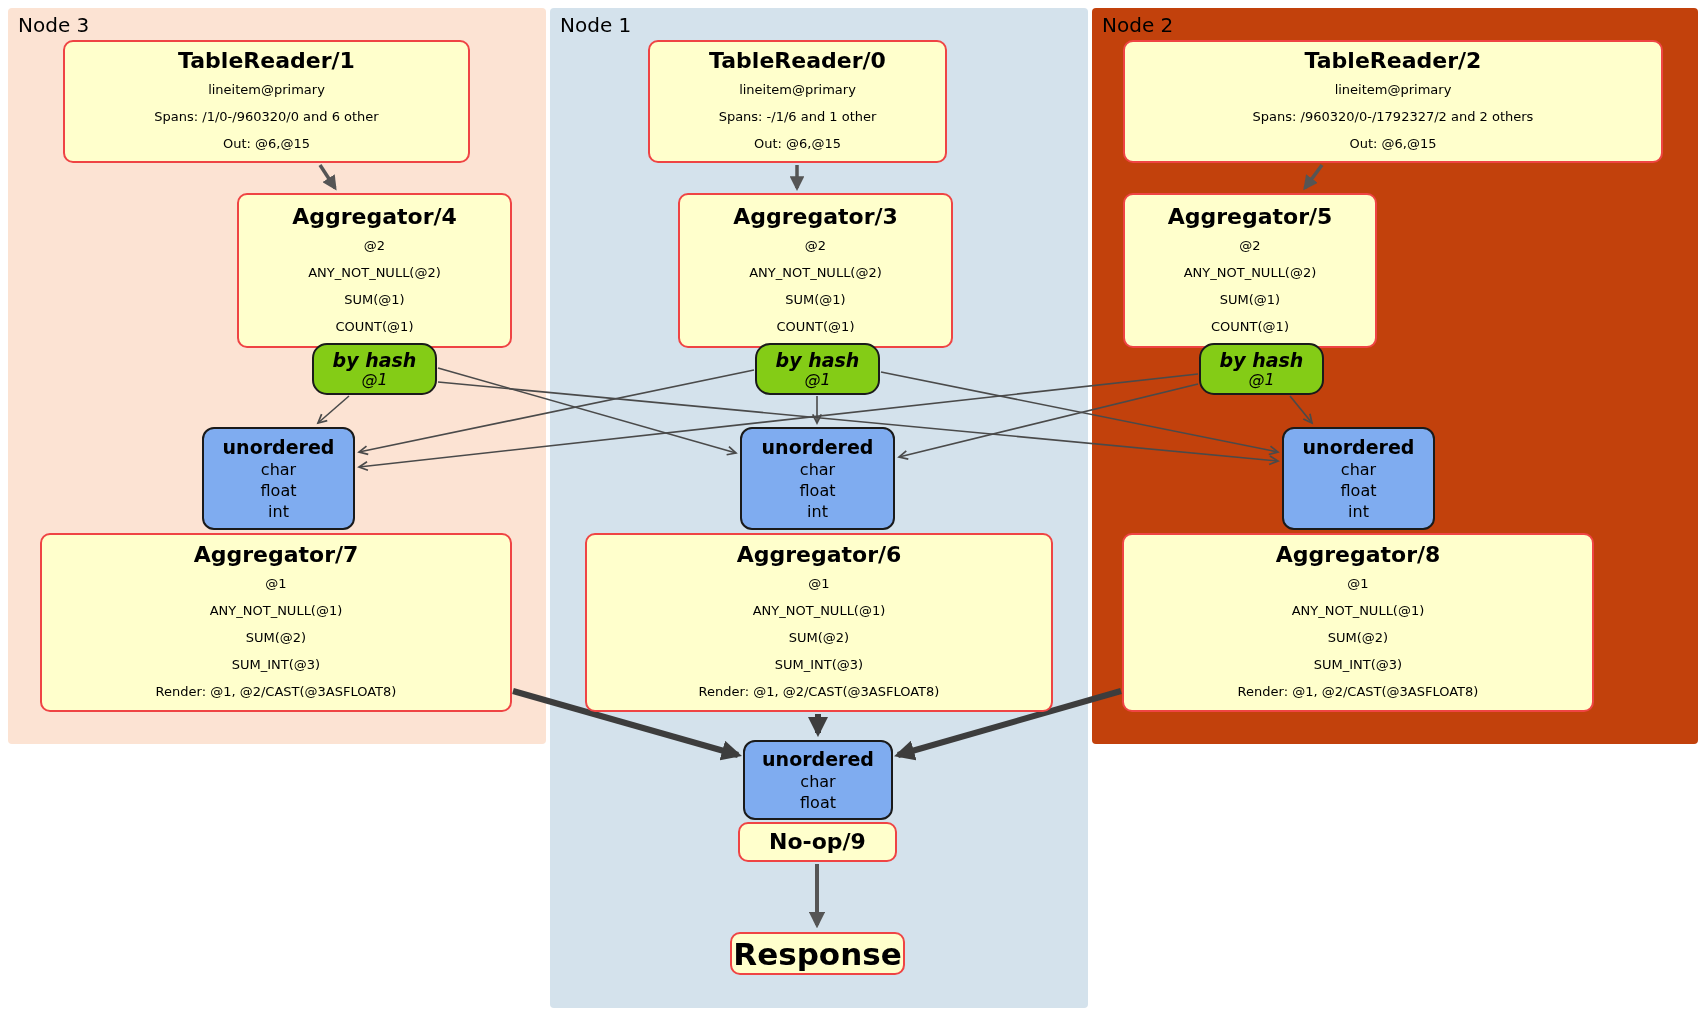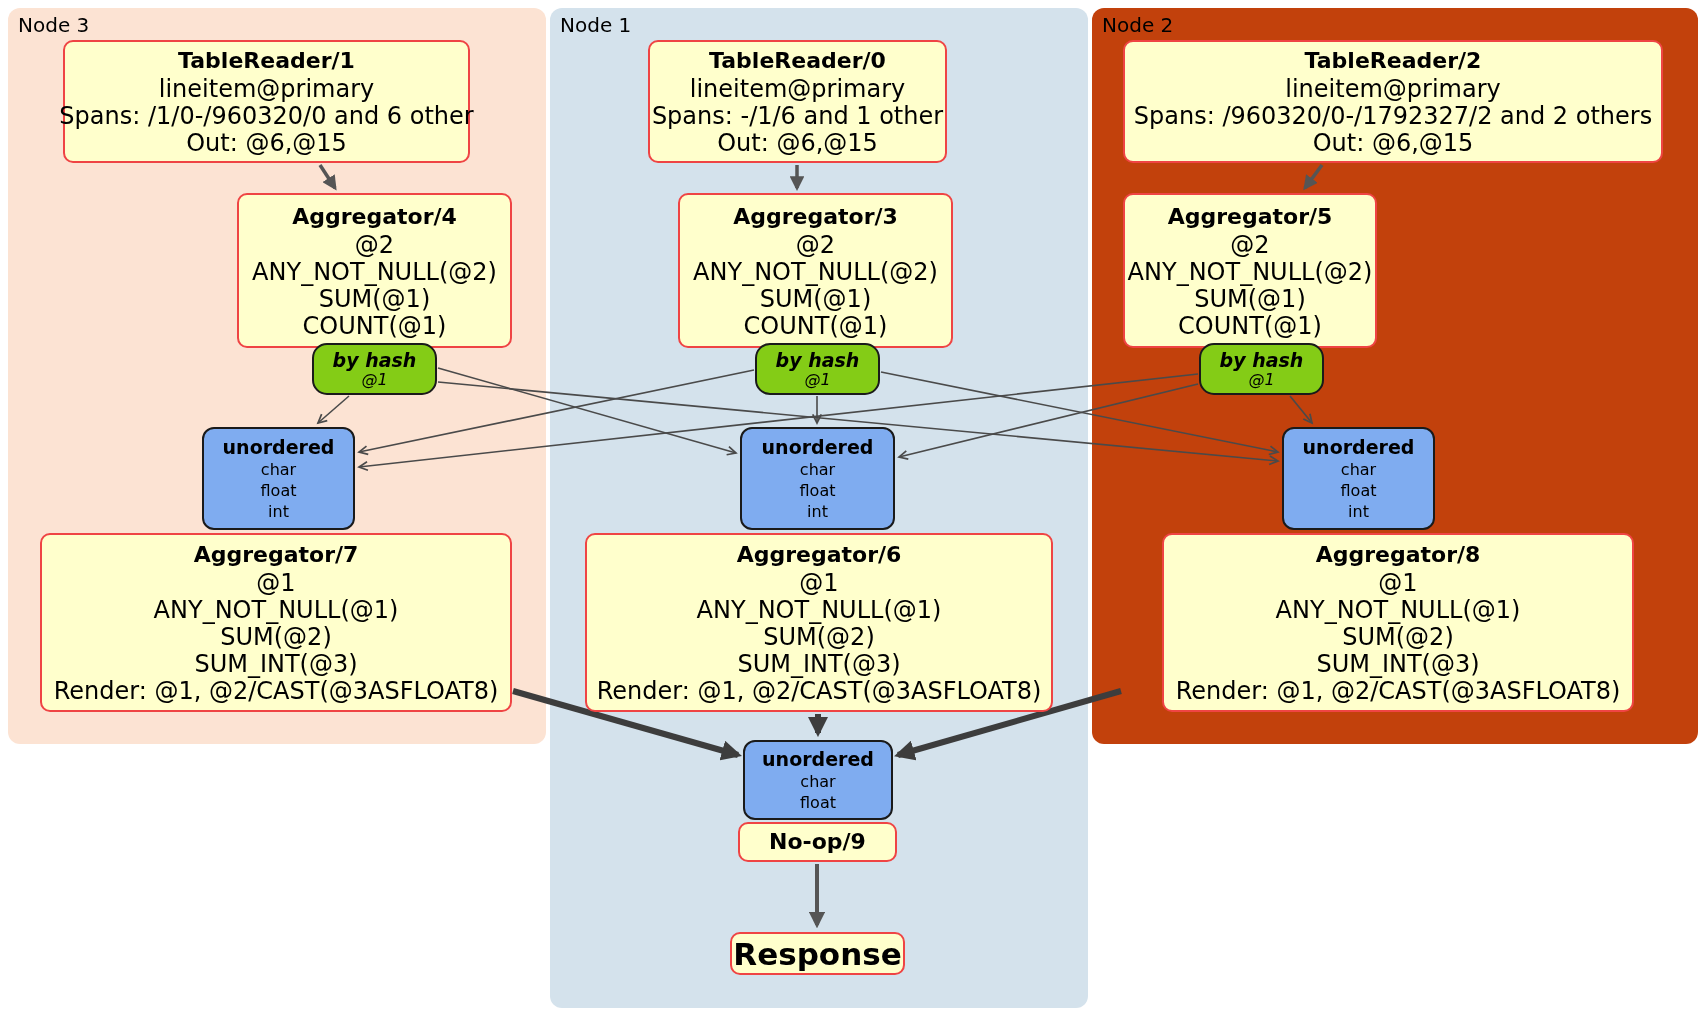--- a/index.html
+++ b/index.html
@@ -1,41 +1,41 @@
 <!DOCTYPE html>
 <html><head>
 <meta charset="utf-8">
 <style>
   html,body{margin:0;padding:0;background:#fff;}
   #stage{position:relative;width:1706px;height:1016px;background:#fff;overflow:hidden;
          font-family:"DejaVu Sans","Liberation Sans",sans-serif;color:#000;}
   *{box-sizing:border-box;}
 
-  .panel{position:absolute;border-radius:12px;}
+  .panel{position:absolute;border-radius:4px;}
   #panel3{left:8px;top:8px;width:538px;height:736px;background:#FCE3D3;}
   #panel1{left:550px;top:8px;width:538px;height:1000px;background:#D4E2EC;}
   #panel2{left:1092px;top:8px;width:606px;height:736px;background:#c2410c;}
   .panel-label{position:absolute;top:4px;left:10px;font-size:20px;line-height:26px;}
 
   #edges{position:absolute;left:0;top:0;width:1706px;height:1016px;pointer-events:none;}
 
   .proc{position:absolute;background:#FFFFCC;border:2px solid #ef4444;border-radius:10px;
         display:flex;flex-direction:column;justify-content:center;align-items:center;text-align:center;}
   .box-title{font-size:22px;font-weight:bold;line-height:30px;white-space:nowrap;}
-  .box-line{font-size:24px;line-height:27px;white-space:nowrap;}
+  .box-line{font-size:13px;line-height:27px;white-space:nowrap;}
 
   #tr1{left:63px;top:40px;width:407px;height:123px;}
   #tr0{left:648px;top:40px;width:299px;height:123px;}
   #tr2{left:1123px;top:40px;width:540px;height:123px;}
   #agg4{left:237px;top:193px;width:275px;height:155px;}
   #agg3{left:678px;top:193px;width:275px;height:155px;}
   #agg5{left:1123px;top:193px;width:254px;height:155px;}
   #agg7{left:40px;top:533px;width:472px;height:179px;}
   #agg6{left:585px;top:533px;width:468px;height:179px;}
-  #agg8{left:1122px;top:533px;width:472px;height:179px;margin-left:40px;}
+  #agg8{left:1122px;top:533px;width:472px;height:179px;}
   #noop{left:738px;top:822px;width:159px;height:40px;}
   #resp{left:730px;top:932px;width:175px;height:43px;}
   #noop .box-title{font-size:22px;}
   #resp .box-title{font-size:31px;}
 
   .router{position:absolute;background:#84cc16;border:2px solid #1a1a1a;border-radius:15px;
           display:flex;flex-direction:column;justify-content:center;align-items:center;text-align:center;font-style:italic;}
   #hash3{left:312px;top:343px;width:125px;height:52px;}
   #hash1{left:755px;top:343px;width:125px;height:52px;}
   #hash2{left:1199px;top:343px;width:125px;height:52px;}

